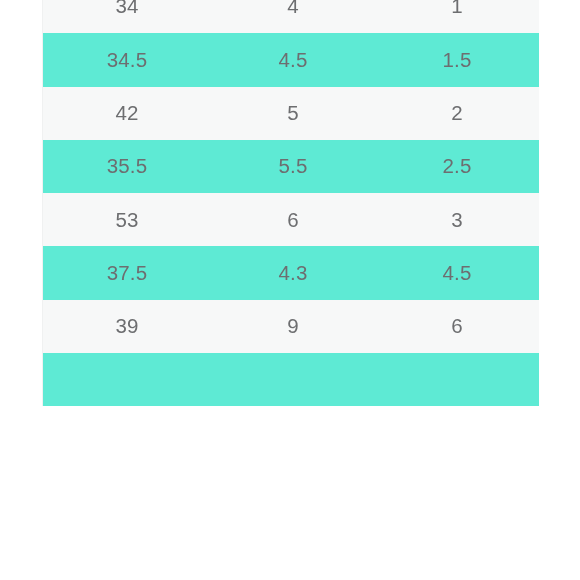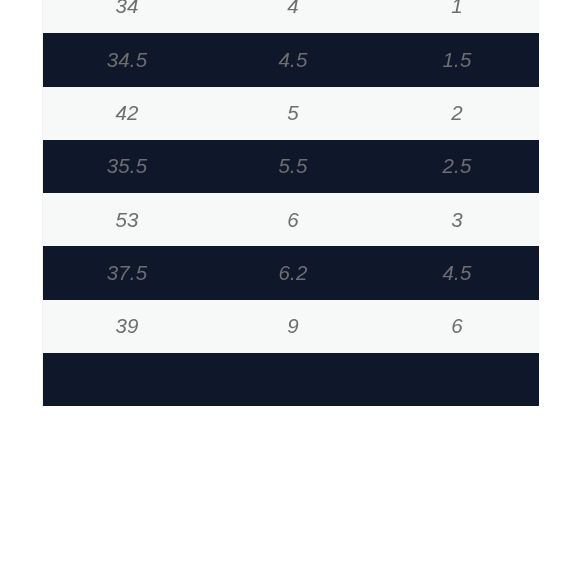--- a/index.html
+++ b/index.html
@@ -13,21 +13,20 @@
     overflow: hidden;
     font-family: "Liberation Sans", sans-serif;
   }
 
   #viewport {
     position: relative;
     width: 580px;
     height: 464px;
     background: #ffffff;
     overflow: hidden;
-    font-style: italic;
   }
 
   
   #table-wrap {
     position: absolute;
     left: 42px;
     top: -20px;              
     width: 496px;
     box-sizing: border-box;
     border-left: 1px solid #f0f1f1;
@@ -56,21 +55,21 @@
     vertical-align: middle;
     font-size: 20.5px;
     font-weight: 400;
     color: #6d6e70;
     letter-spacing: 0.2px;
     line-height: 1;
     white-space: nowrap;
   }
 
   table.size-table tr.odd  td { background: #f7f8f8; }
-  table.size-table tr.even td { background: #0f172a; }
+  table.size-table tr.even td { background: #5eead4; }
 </style>
 </head>
 <body>
 
 <div id="viewport">
   <div id="table-wrap">
     <table class="size-table">
       <colgroup>
         <col class="c1">
         <col class="c2">
@@ -97,21 +96,21 @@
             <td>5.5</td>
             <td>2.5</td>
           </tr>
           <tr class="odd">
             <td>53</td>
             <td>6</td>
             <td>3</td>
           </tr>
           <tr class="even">
             <td>37.5</td>
-            <td>6.2</td>
+            <td>4.3</td>
             <td>4.5</td>
           </tr>
           <tr class="odd">
             <td>39</td>
             <td>9</td>
             <td>6</td>
           </tr>
           <tr class="even">
             <td></td>
             <td></td>

